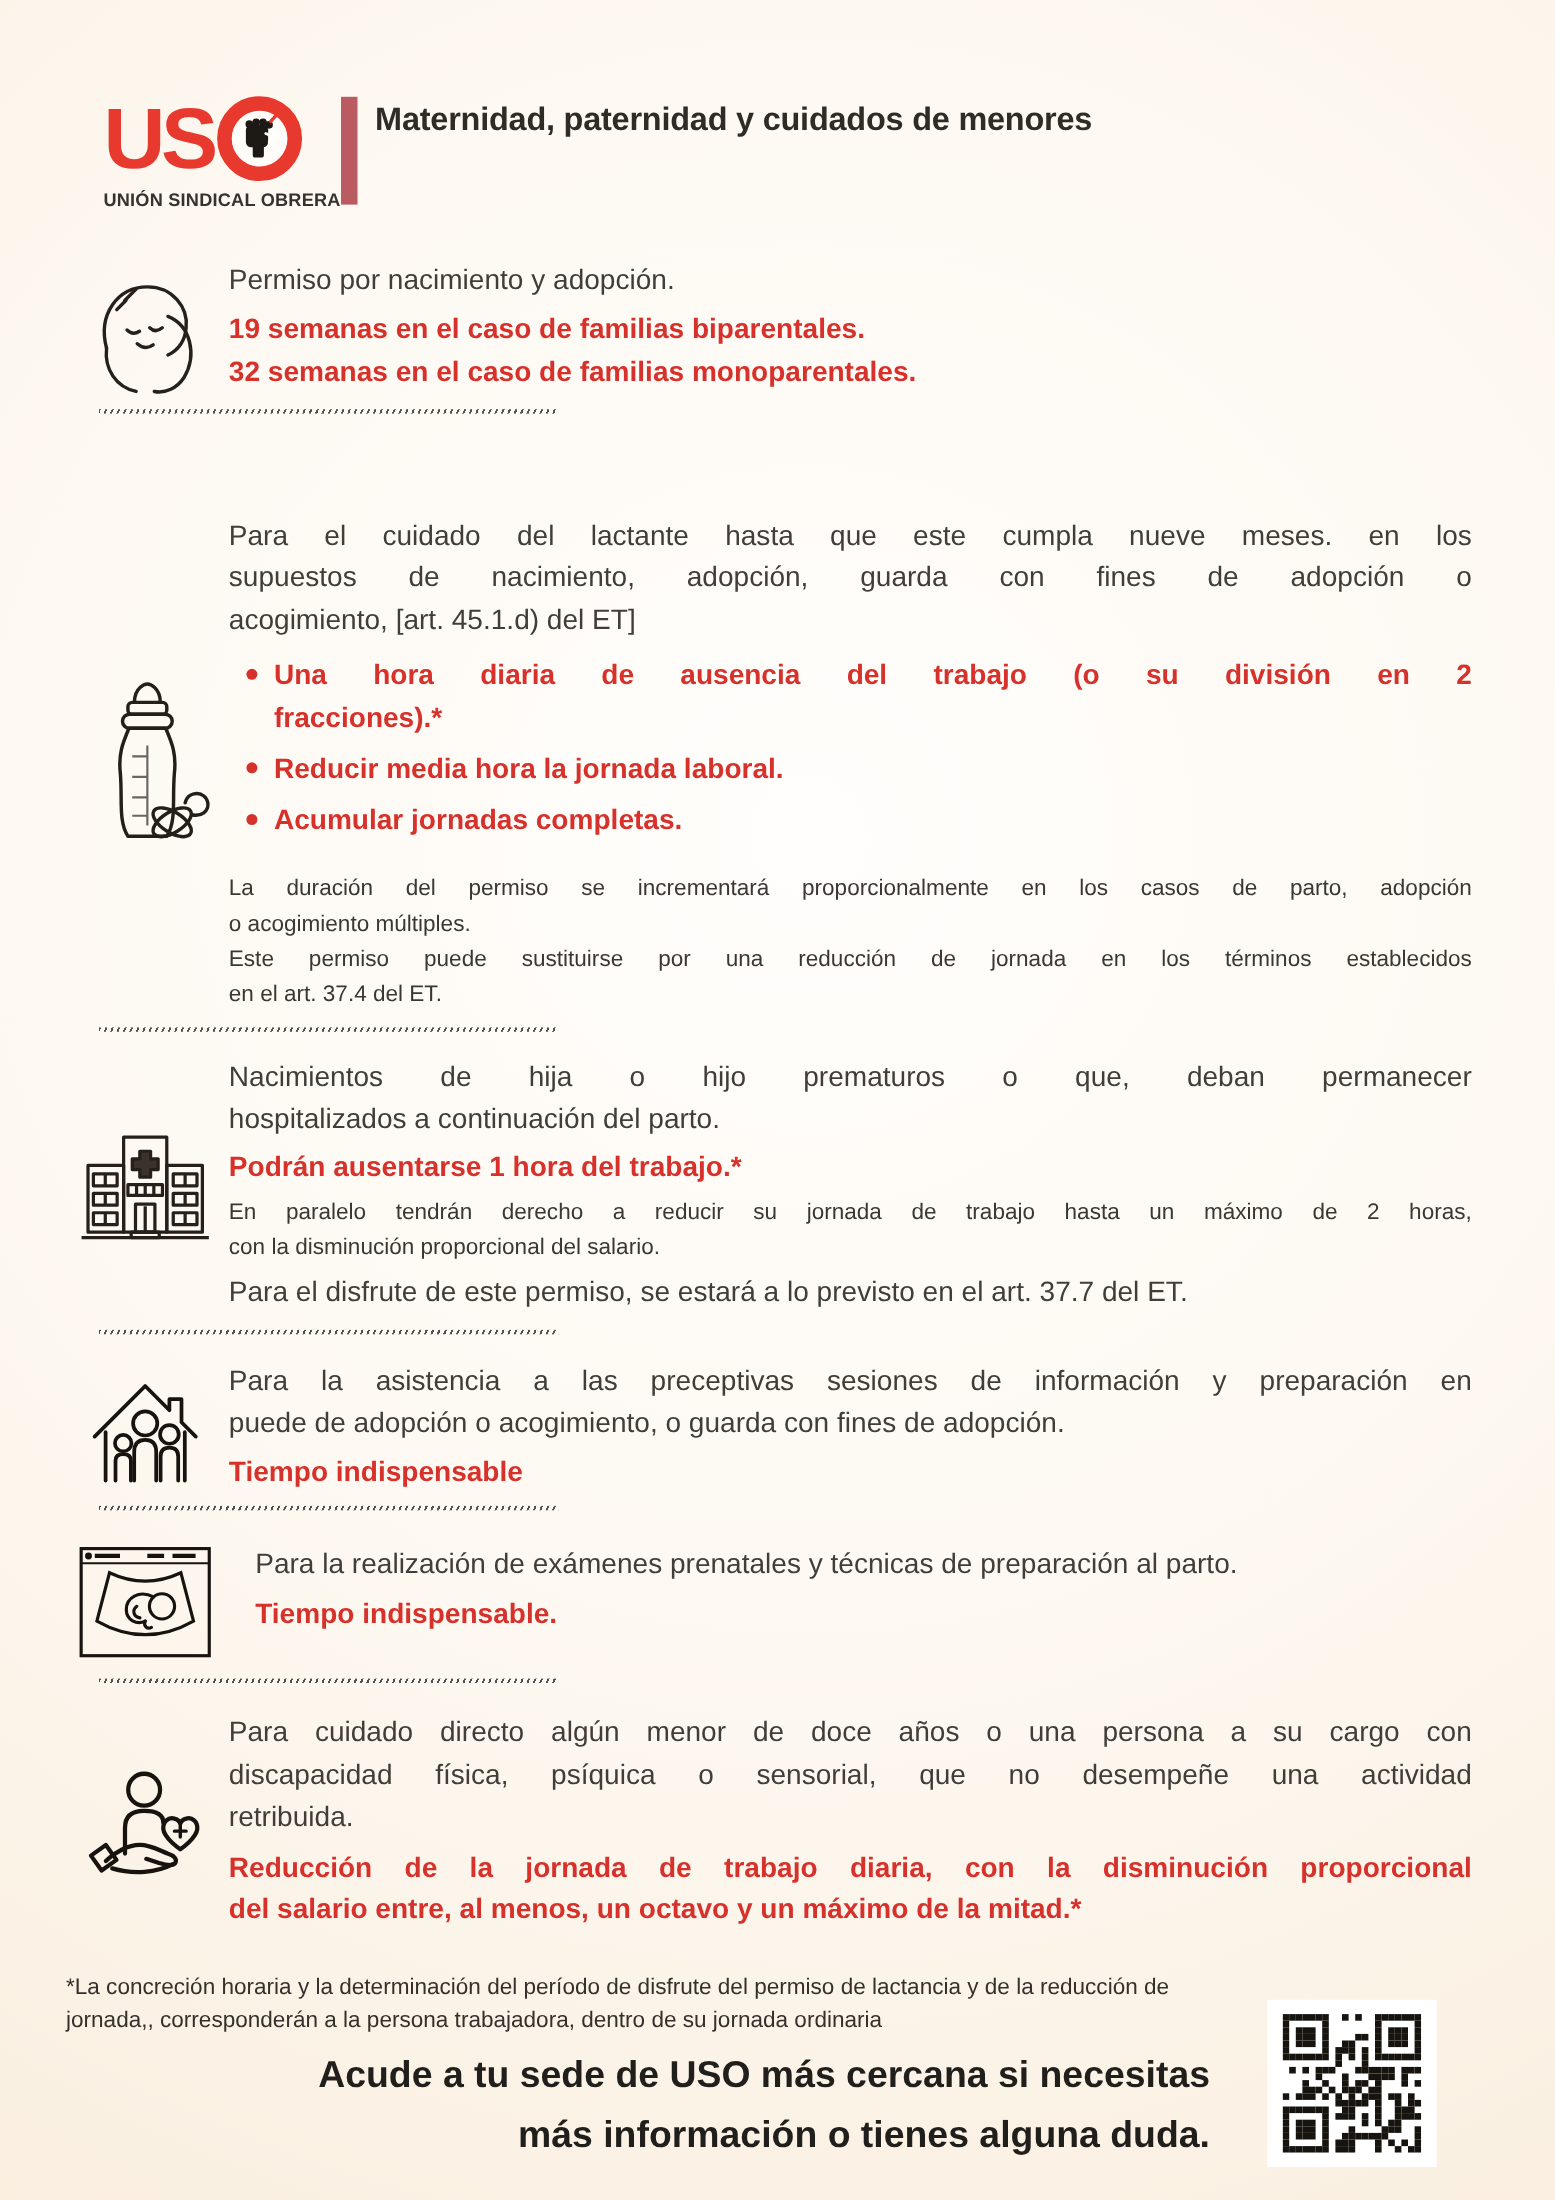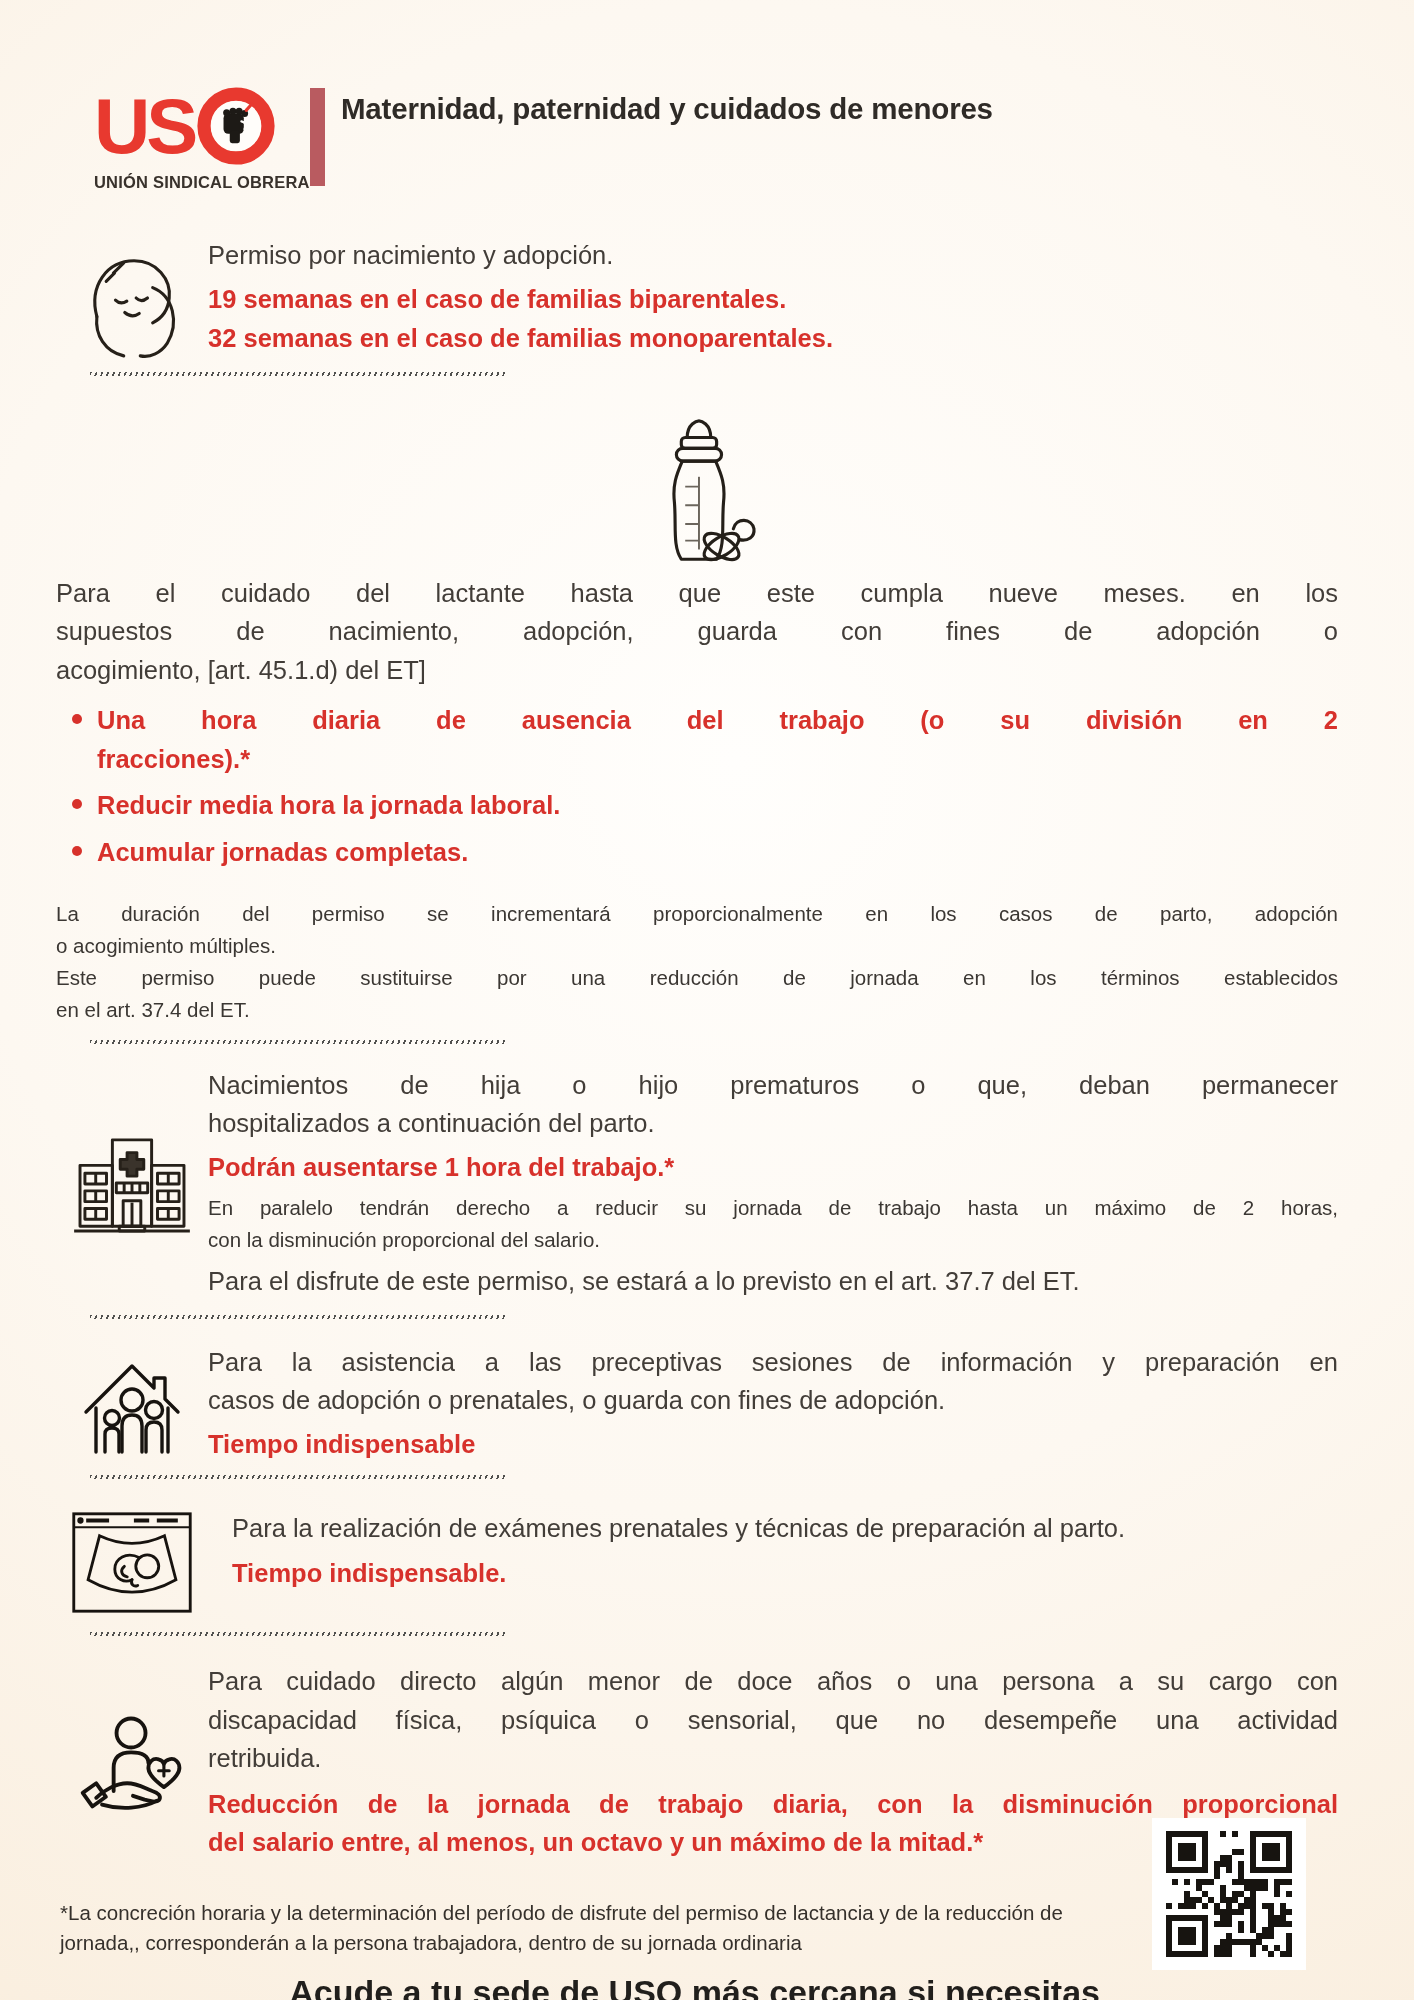--- a/index.html
+++ b/index.html
@@ -27,21 +27,21 @@
   .note{font-size:20.5px;line-height:1.56;color:#3b3733;margin:0;}
   .jline{text-align:justify;text-align-last:justify;}
   .lline{text-align:left;}
   .bullets{list-style:none;margin:12px 0 0 14px;padding:0;}
   .bullets li{position:relative;padding-left:27px;margin-top:8px;font-size:25.5px;line-height:1.52;font-weight:700;color:#d7312b;}
   .bullets li::before{content:"";position:absolute;left:2px;top:13px;width:10px;height:10px;border-radius:50%;background:#d7312b;}
   .mt6{margin-top:6px;} .mt8{margin-top:8px;} .mt26{margin-top:26px;}
   .sep{width:418px;height:4px;margin-left:90px;
        background:repeating-linear-gradient(112deg,#50504e 0 1.7px,transparent 1.7px 5.4px);}
   .m-sec1{margin-top:44px;} .m-sep1{margin-top:12px;}
-  .m-sec2{margin-top:36px;flex-direction:column;} .m-sep2{margin-top:14px;}
+  .m-sec2{margin-top:92px;} .m-sep2{margin-top:14px;}
   .m-sec3{margin-top:22px;} .m-sep3{margin-top:14px;}
   .m-sec4{margin-top:24px;} .m-sep4{margin-top:12px;}
   .m-sec5{margin-top:30px;gap:24px;} .m-sep5{margin-top:16px;}
   .m-sec6{margin-top:26px;}
   
   .footnote{margin:36px 60px 0;font-size:20.5px;line-height:1.5;color:#35302b;}
   .cta{margin-top:6px;width:1100px;text-align:right;font-size:34px;font-weight:800;color:#211f1c;line-height:1.62;}
   .qr-card{position:absolute;right:108px;top:1818px;width:154px;height:152px;background:#ffffff;
            display:flex;align-items:center;justify-content:center;}
   .icon svg{display:block;}
@@ -218,21 +218,21 @@
             <path d="M33 104 V86 Q33 80 40 80 Q47 80 47 86 V104"></path>
             <circle cx="82" cy="62" r="8.5"></circle>
             <path d="M74 104 V82 Q74 74 82 74 Q90 74 90 82 V104"></path>
           </g>
         </svg>
       </span>
     </div>
     <div class="content">
       <div class="txt">
         <div class="jline">Para la asistencia a las preceptivas sesiones de información y preparación en</div>
-        <div class="lline">casos de adopción o prenatales, o guarda con fines de adopción.</div>
+        <div class="lline">puede de adopción o acogimiento, o guarda con fines de adopción.</div>
       </div>
       <p class="txt red mt6">Tiempo indispensable</p>
     </div>
   </section>
 
   <div class="sep m-sep4"></div>
 
   <section class="sec m-sec5">
     <div class="icon-col">
       <span class="icon">

